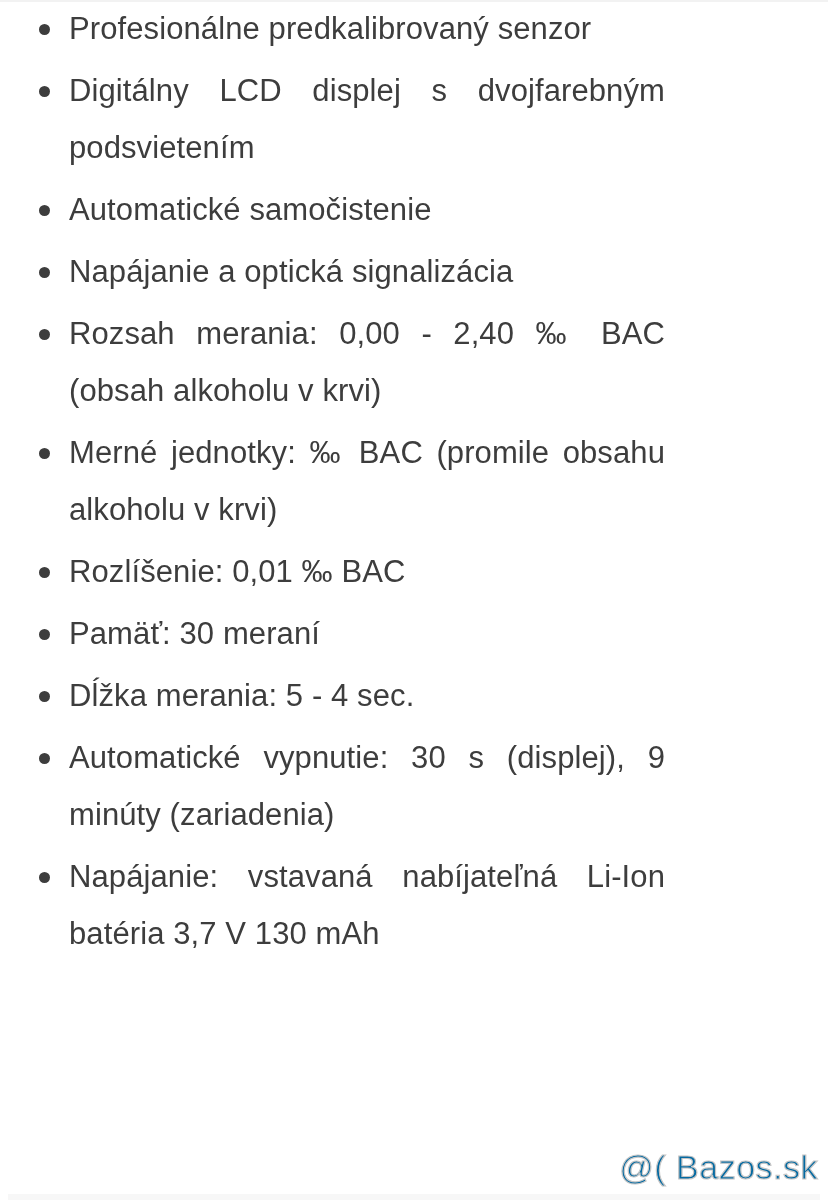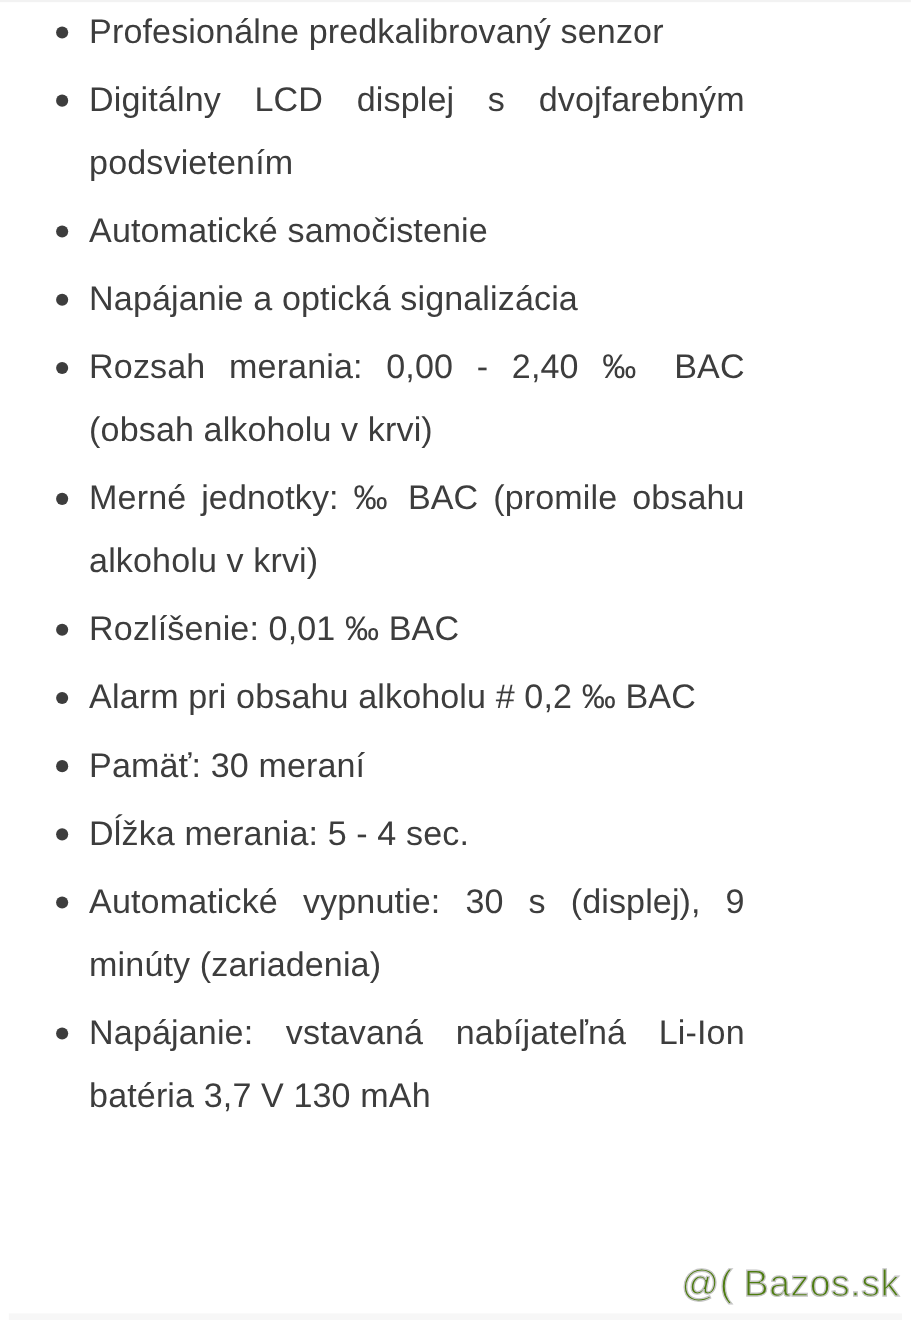--- a/index.html
+++ b/index.html
@@ -19,21 +19,21 @@
       position: absolute;
       left: 0; top: 0;
       width: 828px; height: 2px;
       background: #f2f2f2;
     }
     .spec-list {
       list-style: none;
       margin: 0;
       padding: 0;
       position: absolute;
-      left: 12px;
+      left: 0;
       top: 0;
       width: 692px;
     }
     .spec-item {
       position: relative;
       padding-left: 69px;
       padding-right: 27px;
       font-size: 31px;
       line-height: 57px;
       text-align: justify;
@@ -51,21 +51,21 @@
     }
     .spec-item .txt {
       display: block;
     }
     .watermark {
       position: absolute;
       right: 10px;
       top: 1147px;
       font-size: 34px;
       line-height: 40px;
-      color: #4d7c0f;
+      color: #0369a1;
       -webkit-text-stroke: 1.2px #c6c6c6;
       font-family: "Liberation Sans", "DejaVu Sans", sans-serif;
       letter-spacing: 0.5px;
       white-space: nowrap;
     }
     .bottom-strip {
       position: absolute;
       left: 8px; bottom: 0;
       width: 812px; height: 6px;
       background: #f7f7f7;
@@ -100,24 +100,20 @@
   <li class="spec-item">
     <span class="bullet"></span>
     <span class="txt">Merné jednotky: ‰ BAC (promile obsahu alkoholu v krvi)</span>
   </li>
   <li class="spec-item">
     <span class="bullet"></span>
     <span class="txt">Rozlíšenie: 0,01 ‰ BAC</span>
   </li>
   <li class="spec-item">
     <span class="bullet"></span>
-    <span class="txt">Alarm pri obsahu alkoholu # 0,2 ‰ BAC</span>
-  </li>
-  <li class="spec-item">
-    <span class="bullet"></span>
     <span class="txt">Pamäť: 30 meraní</span>
   </li>
   <li class="spec-item">
     <span class="bullet"></span>
     <span class="txt">Dĺžka merania: 5 - 4 sec.</span>
   </li>
   <li class="spec-item">
     <span class="bullet"></span>
     <span class="txt">Automatické vypnutie: 30 s (displej), 9 minúty (zariadenia)</span>
   </li>

